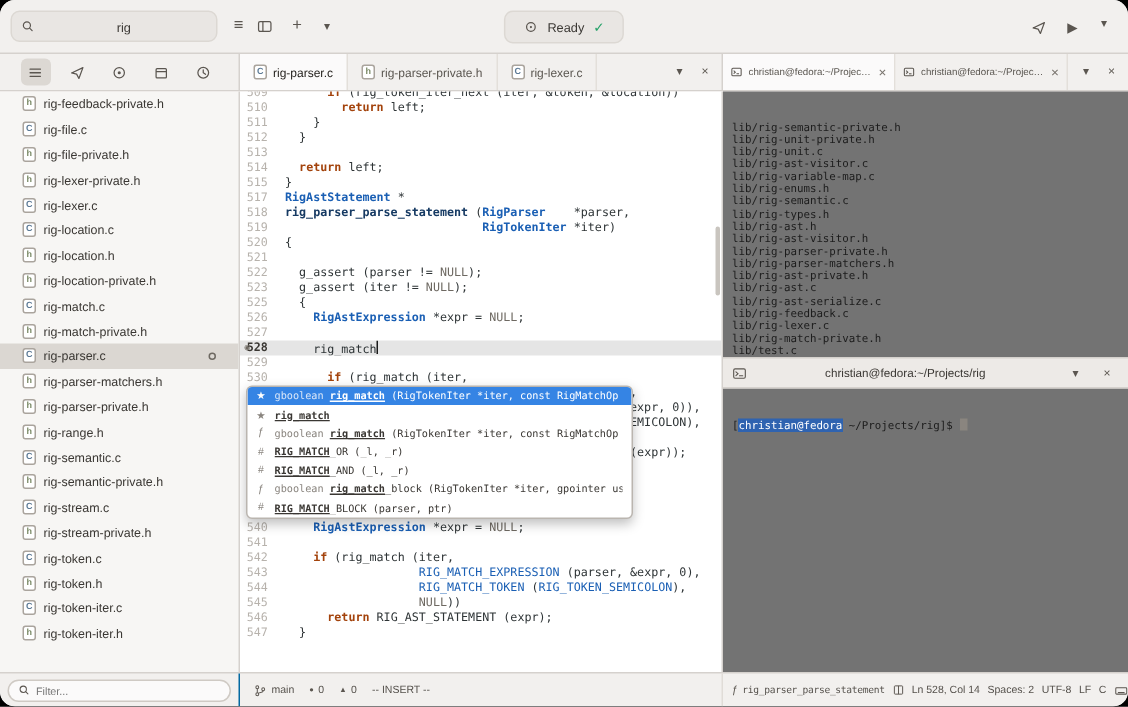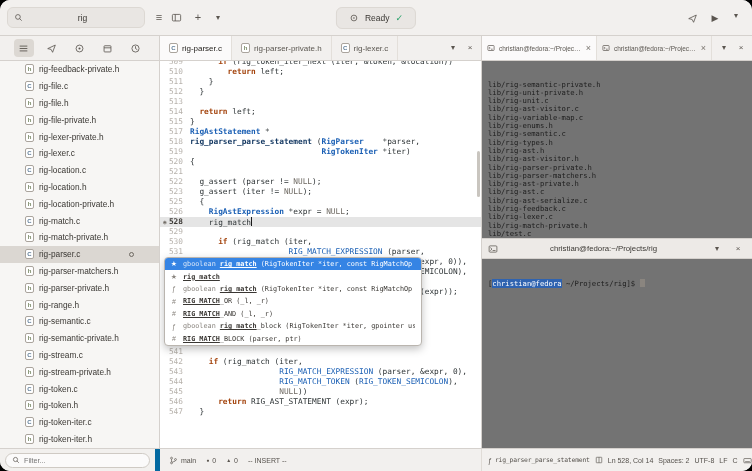--- a/index.html
+++ b/index.html
@@ -33,31 +33,31 @@
   .tab.active{background:#fbfafa;color:#26231f}
   .rtab{display:flex;align-items:center;gap:4px;padding:0 5px;width:115px;font-size:6.5px;color:#5a5650;border-right:1px solid #e3dfda;cursor:pointer}
   .rtab.active{background:#fbfafa}
   .rtab-label{flex:1;min-width:0;overflow:hidden;text-overflow:ellipsis;white-space:nowrap}
   .rtab-close{color:#7a756f;font-size:9px}
   .bar-end{display:flex;align-items:center;gap:1px;padding:0 3px}
 
   
   .main{flex:1;display:flex;min-height:0}
   .sidebar{width:160px;flex:none;border-right:1px solid #d5d1cd;background:#f7f6f4;overflow:hidden}
-  .file-row{height:16.8px;display:flex;align-items:center;gap:5px;padding:0 25px;font-size:8.3px;color:#3a3733;cursor:pointer}
+  .file-row{height:16.8px;display:flex;align-items:center;gap:5px;padding:0 15px;font-size:8.3px;color:#3a3733;cursor:pointer}
   .file-row.selected{background:#dbd7d2}
   .file-row .dot{margin-left:auto;width:5px;height:5px;border:1px solid #6e6962;border-radius:50%;flex:none}
   .badge{width:9px;height:10px;border:1px solid #aaa49d;border-radius:2px;font-size:6px;font-weight:bold;display:flex;align-items:center;justify-content:center;background:#fff;flex:none}
   .badge.c{color:#5c7a96}.badge.h{color:#7a8a66}
 
   .editor{width:322px;flex:none;position:relative;background:#fff;border-right:1px solid #d5d1cd;overflow:hidden;font-family:"DejaVu Sans Mono",monospace}
   .code{position:absolute;top:-4px;left:0;right:0}
   .code-line{display:flex;height:10px;line-height:10px;font-size:7.8px;white-space:pre}
   .code-line.current{background:#e5e5e5}
-  .gutter{width:30px;flex:none;text-align:right;padding-right:7px;color:#b7b2ac;position:relative}
+  .gutter{width:30px;flex:none;text-align:center;padding-right:7px;color:#b7b2ac;position:relative}
   .current .gutter{color:#3a3733;font-weight:bold}
   .gutter-icon{position:absolute;left:3px;top:0;font-size:6px;color:#6e6962}
   .code-text{flex:1;white-space:pre;overflow:hidden}
   .tok-p{color:#2e3436}
   .tok-k{color:#a3430c;font-weight:bold}
   .tok-t{color:#1a5fb4;font-weight:bold}
   .tok-f{color:#163a63;font-weight:bold}
   .tok-m{color:#1a5fb4}
   .tok-0{color:#6e6962;font-weight:normal}
   .caret{display:inline-block;width:1px;height:9px;background:#1a1a1a;vertical-align:-1px}
@@ -77,21 +77,21 @@
   .term{font-family:"DejaVu Sans Mono",monospace;font-size:7.2px;line-height:8.3px;color:#1c1c1c;padding:3px 6px;overflow:hidden;white-space:pre;cursor:text}
   .term-top{height:177px;flex:none}
   .term-bottom{flex:1}
   .tb-header{height:21px;flex:none;background:#edeae7;border-top:1px solid #d5d1cd;border-bottom:1px solid #d5d1cd;display:flex;align-items:center;gap:5px;padding:0 6px;font-size:7.8px;color:#3a3733}
   .tb-header .title{flex:1;text-align:center;overflow:hidden;text-overflow:ellipsis;white-space:nowrap}
   .prompt-user{background:#2f63b0;color:#fff}
   .term-cursor{display:inline-block;width:4.5px;height:8px;background:#8a857f;vertical-align:-1px;margin-left:1px}
 
   
   .statusbar{height:23px;flex:none;background:#f2f0ee;border-top:1px solid #d5d1cd;display:flex;align-items:center;font-size:7px;color:#55514c}
-  .st-left{width:160px;flex:none;padding:0 5px;border-right:5px solid #0369a1;height:100%;display:flex;align-items:center}
+  .st-left{width:160px;flex:none;padding:0 5px;border-right:1px solid #0369a1;height:100%;display:flex;align-items:center}
   .filter-entry{flex:1;height:15px;border:1px solid #cfcac4;border-radius:8px;background:#fbfafa;display:flex;align-items:center;gap:4px;padding:0 6px}
   .filter-entry input{flex:1;min-width:0;border:none;background:transparent;outline:none;font-size:7.2px;color:#6e6962;font-family:"Liberation Sans",sans-serif}
   .st-mid{width:322px;flex:none;display:flex;align-items:center;gap:10px;padding:0 9px;border-right:1px solid #e0dcd7;height:100%}
   .st-right{flex:1;display:flex;align-items:center;gap:5px;padding:0 6px;overflow:hidden;white-space:nowrap}
   .st-item{display:flex;align-items:center;gap:3px;flex:none}
   .symbol{font-family:"DejaVu Sans Mono",monospace;font-size:6.4px;letter-spacing:-.2px}
   .push{margin-left:auto}
 </style>
 </head>
 <body>
@@ -230,24 +230,20 @@
   <div class="main">
     <div class="sidebar">
       <div>
           <div class="file-row">
             <span class="badge h">h</span>
             <span>rig-feedback-private.h</span>
           </div>
           <div class="file-row">
             <span class="badge c">C</span>
             <span>rig-file.c</span>
-          </div>
-          <div class="file-row">
-            <span class="badge h">h</span>
-            <span>rig-file.h</span>
           </div>
           <div class="file-row">
             <span class="badge h">h</span>
             <span>rig-file-private.h</span>
           </div>
           <div class="file-row">
             <span class="badge h">h</span>
             <span>rig-lexer-private.h</span>
           </div>
           <div class="file-row">
@@ -337,20 +333,21 @@
           <div class="code-line"><span class="gutter">515</span><span class="code-text"><span class="tok-p">}</span></span></div>
           <div class="code-line"><span class="gutter">517</span><span class="code-text"><span class="tok-t">RigAstStatement</span><span class="tok-p"> *</span></span></div>
           <div class="code-line"><span class="gutter">518</span><span class="code-text"><span class="tok-f">rig_parser_parse_statement</span><span class="tok-p"> (</span><span class="tok-t">RigParser</span><span class="tok-p">    *parser,</span></span></div>
           <div class="code-line"><span class="gutter">519</span><span class="code-text"><span class="tok-p">                            </span><span class="tok-t">RigTokenIter</span><span class="tok-p"> *iter)</span></span></div>
           <div class="code-line"><span class="gutter">520</span><span class="code-text"><span class="tok-p">{</span></span></div>
           <div class="code-line"><span class="gutter">521</span><span class="code-text"></span></div>
           <div class="code-line"><span class="gutter">522</span><span class="code-text"><span class="tok-p">  g_assert (parser != </span><span class="tok-0">NULL</span><span class="tok-p">);</span></span></div>
           <div class="code-line"><span class="gutter">523</span><span class="code-text"><span class="tok-p">  g_assert (iter != </span><span class="tok-0">NULL</span><span class="tok-p">);</span></span></div>
           <div class="code-line"><span class="gutter">525</span><span class="code-text"><span class="tok-p">  {</span></span></div>
           <div class="code-line"><span class="gutter">526</span><span class="code-text"><span class="tok-p">    </span><span class="tok-t">RigAstExpression</span><span class="tok-p"> *expr = </span><span class="tok-0">NULL</span><span class="tok-p">;</span></span></div>
+          <div class="code-line"><span class="gutter">527</span><span class="code-text"></span></div>
           <div class="code-line current"><span class="gutter"><span class="gutter-icon">◉</span>528</span><span class="code-text"><span class="tok-p">    rig_match</span><span class="caret"></span></span></div>
           <div class="code-line"><span class="gutter">529</span><span class="code-text"></span></div>
           <div class="code-line"><span class="gutter">530</span><span class="code-text"><span class="tok-p">      </span><span class="tok-k">if</span><span class="tok-p"> (rig_match (iter,</span></span></div>
           <div class="code-line"><span class="gutter">531</span><span class="code-text"><span class="tok-p">                     </span><span class="tok-m">RIG_MATCH_EXPRESSION</span><span class="tok-p"> (parser,</span></span></div>
           <div class="code-line"><span class="gutter">532</span><span class="code-text"><span class="tok-p">                                                &amp;expr, 0)),</span></span></div>
           <div class="code-line"><span class="gutter">533</span><span class="code-text"><span class="tok-p">                     </span><span class="tok-m">RIG_MATCH_TOKEN</span><span class="tok-p"> (RIG_TOKEN_SEMICOLON),</span></span></div>
           <div class="code-line"><span class="gutter">534</span><span class="code-text"><span class="tok-p">                     </span><span class="tok-0">NULL</span><span class="tok-p">))</span></span></div>
           <div class="code-line"><span class="gutter">535</span><span class="code-text"><span class="tok-p">                        </span><span class="tok-k">return</span><span class="tok-p"> RIG_AST_STATEMENT (expr));</span></span></div>
           <div class="code-line"><span class="gutter">536</span><span class="code-text"><span class="tok-p">    }</span></span></div>
           <div class="code-line"><span class="gutter">537</span><span class="code-text"></span></div>

